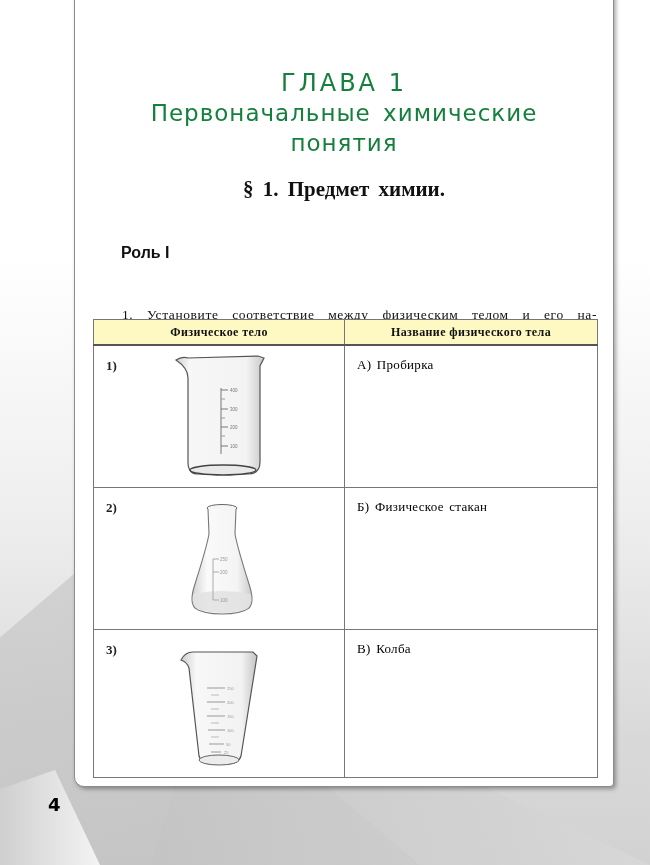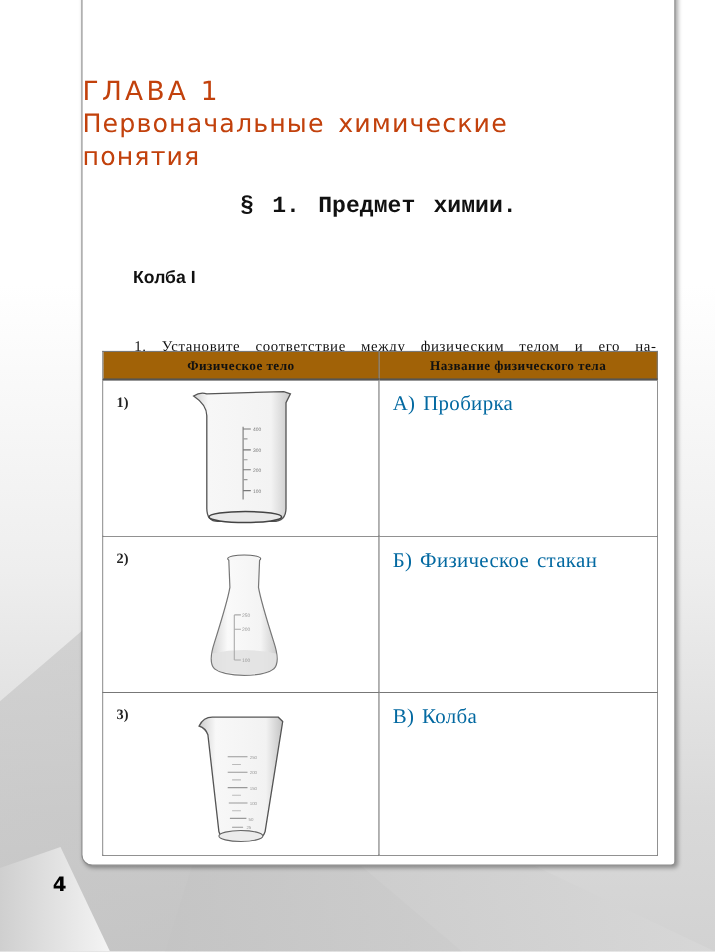--- a/index.html
+++ b/index.html
@@ -27,64 +27,64 @@
     clip-path: polygon(0 20%, 55% 0, 100% 100%, 0 100%);
   }
   .page {
     position: absolute; left: 74px; top: -6px; width: 538px; height: 791px;
     background: #ffffff;
     border: 1px solid #8c8c8c;
     border-radius: 0 0 4px 10px;
     box-shadow: 2px 2px 4px rgba(0,0,0,0.35);
   }
   .chapter {
-    position: absolute; left: 0; width: 100%; 
-    font-family: "DejaVu Sans", sans-serif; color: #c2410c;
+    position: absolute; left: 0; width: 100%; text-align: center;
+    font-family: "DejaVu Sans", sans-serif; color: #15803d;
     letter-spacing: 1px;
   }
   .chapter.c1 { top: 74px; font-size: 24px; letter-spacing: 3px; }
   .chapter.c2 { top: 105px; font-size: 23px; word-spacing: 4px; }
   .chapter.c3 { top: 135px; font-size: 23px; }
   .section-title {
     position: absolute; left: 0; width: 100%; text-align: center;
     font-family: "Liberation Serif", serif; font-weight: bold; font-size: 21px;
     color: #111; word-spacing: 4px; line-height: 26px;
   }
-  .section-title.t1 { top: 181px; font-family: Liberation Mono, monospace; }
+  .section-title.t1 { top: 181px; }
   .section-title.t2 { top: 207px; }
   .part-title {
     position: absolute; left: 46px; top: 249px;
     font-family: "Liberation Sans", sans-serif; font-weight: bold; font-size: 16px; color: #111;
   }
   .task {
     position: absolute; left: 19px; width: 503px; top: 272px;
     font-family: "Liberation Serif", serif; font-size: 13.5px; line-height: 17px; color: #111;
     text-align: justify; letter-spacing: 0.6px; word-spacing: 2px; margin-top: 39px;
   }
   .task .first { text-indent: 28px; display: block; text-align-last: justify; }
   table.match {
     position: absolute; left: 18px; top: 324px; width: 504px;
     border-collapse: collapse; table-layout: fixed;
   }
   table.match td, table.match th { border: 1px solid #777; vertical-align: top; padding: 0; }
   table.match th {
-    background: #a16207; height: 24px; font-size: 12px; font-weight: bold;
+    background: #fef9c3; height: 24px; font-size: 12px; font-weight: bold;
     font-family: "Liberation Serif", serif; color: #111; letter-spacing: 0.4px;
     border-bottom: 2px solid #555; vertical-align: middle;
   }
   table.match td { background: #fff; position: relative; }
   .r1 td { height: 141px; }
   .r2 td { height: 141px; }
   .r3 td { height: 147px; }
   .num {
     position: absolute; left: 12px; top: 12px; font-size: 13px; font-weight: bold; color: #222;
     font-family: "Liberation Serif", serif;
   }
   .name {
-    position: absolute; left: 12px; top: 11px; font-size: 19px; color: #0369a1;
+    position: absolute; left: 12px; top: 11px; font-size: 13px; color: #000000;
     font-family: "Liberation Serif", serif; letter-spacing: 0.3px; word-spacing: 2px;
   }
   .vessel { position: absolute; }
   .page-number {
     position: absolute; left: 48px; top: 794px;
     font-family: "DejaVu Sans", sans-serif; font-weight: bold; font-size: 18px; color: #000;
   }
 </style>
 </head>
 <body>
@@ -93,21 +93,21 @@
 <div class="bg-shape s2"></div>
 <div class="bg-shape s3"></div>
 
 <div class="page">
   <div class="chapter c1">ГЛАВА 1</div>
   <div class="chapter c2">Первоначальные химические</div>
   <div class="chapter c3">понятия</div>
 
   <div class="section-title t1">§ 1.  Предмет химии.</div>
 
-  <div class="part-title">Колба I</div>
+  <div class="part-title">Роль I</div>
 
   <div class="task">
     <span class="first">1. Установите соответствие между физическим телом и его на-</span>
     <span>понятия.</span>
   </div>
 
   <table class="match">
     <colgroup>
         <col style="width:251px">
         <col style="width:253px">

